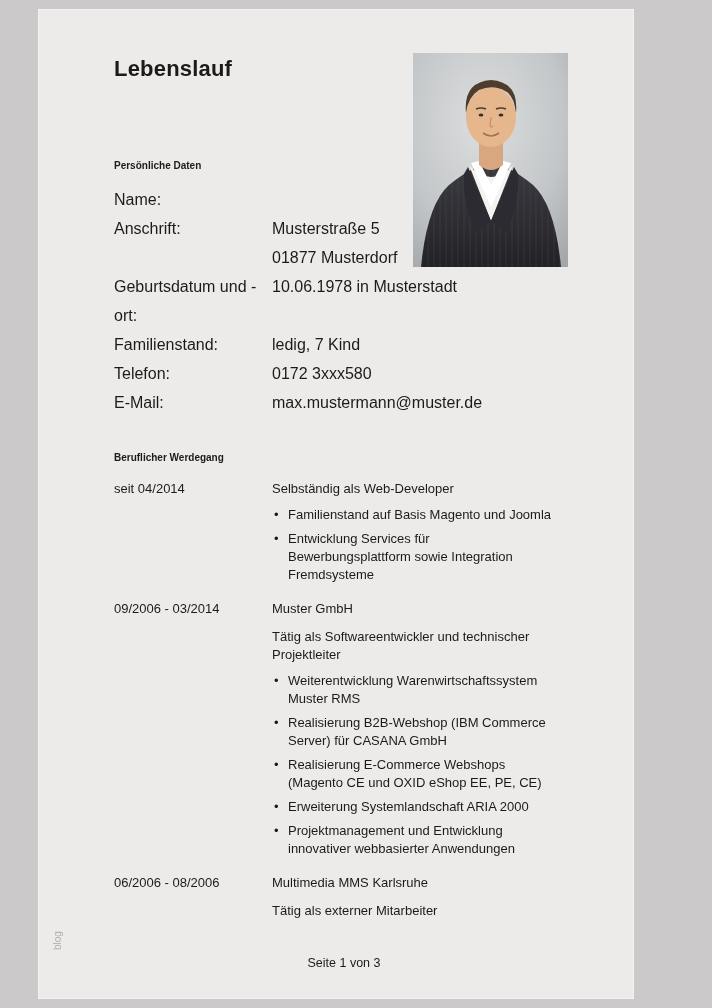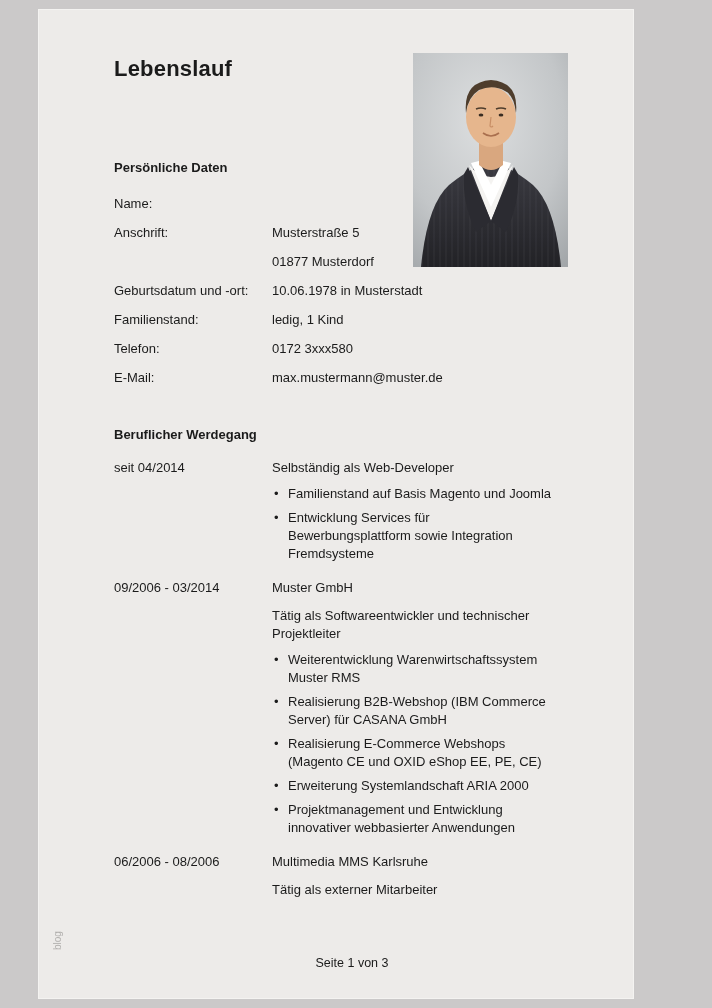--- a/index.html
+++ b/index.html
@@ -18,38 +18,38 @@
     border: 1px solid #f4f3f1;
     padding: 46px 78px 0 75px;
     margin-left: 29px;
   }
   h1 {
     font-size: 22px;
     font-weight: bold;
     letter-spacing: 0.2px;
   }
   h2 {
-    font-size: 13px;
+    font-size: 10px;
     font-weight: bold;
   }
   .photo {
     position: absolute;
     top: 43px; right: 65px;
     width: 155px; height: 214px;
     overflow: hidden;
   }
   .photo svg { display: block; width: 100%; height: 100%; }
 
   .personal { margin-top: 78px; }
   .personal h2 { margin-bottom: 14px; }
   .prow {
     display: grid;
     grid-template-columns: 158px 1fr;
     line-height: 29px;
-    font-size: 13px;
+    font-size: 16px;
   }
 
   .career { margin-top: 35px; }
   .career h2 { margin-bottom: 17px; }
   .entry {
     display: grid;
     grid-template-columns: 158px 1fr;
     font-size: 13px;
     margin-bottom: 10px;
   }
@@ -67,21 +67,21 @@
     margin-bottom: 6px;
   }
   .entry li::before {
     content: "\2022";
     position: absolute;
     left: 2px;
   }
 
   .footer {
     position: absolute;
-    bottom: 28px; left: 16px;
+    bottom: 28px; left: 8px;
     width: 100%;
     text-align: center;
     font-size: 12.5px;
   }
   .watermark {
     position: absolute;
     left: 24px; bottom: 48px;
     font-size: 10px;
     color: #b2b0ae;
     transform: rotate(-90deg);
@@ -145,21 +145,21 @@
       <div class="prow">
         <div></div>
         <div>01877 Musterdorf</div>
       </div>
       <div class="prow">
         <div>Geburtsdatum und -ort:</div>
         <div>10.06.1978 in Musterstadt</div>
       </div>
       <div class="prow">
         <div>Familienstand:</div>
-        <div>ledig, 1 Kind</div>
+        <div>ledig, 7 Kind</div>
       </div>
       <div class="prow">
         <div>Telefon:</div>
         <div>0172 3xxx580</div>
       </div>
       <div class="prow">
         <div>E-Mail:</div>
         <div>max.mustermann@muster.de</div>
       </div>
     </div>

